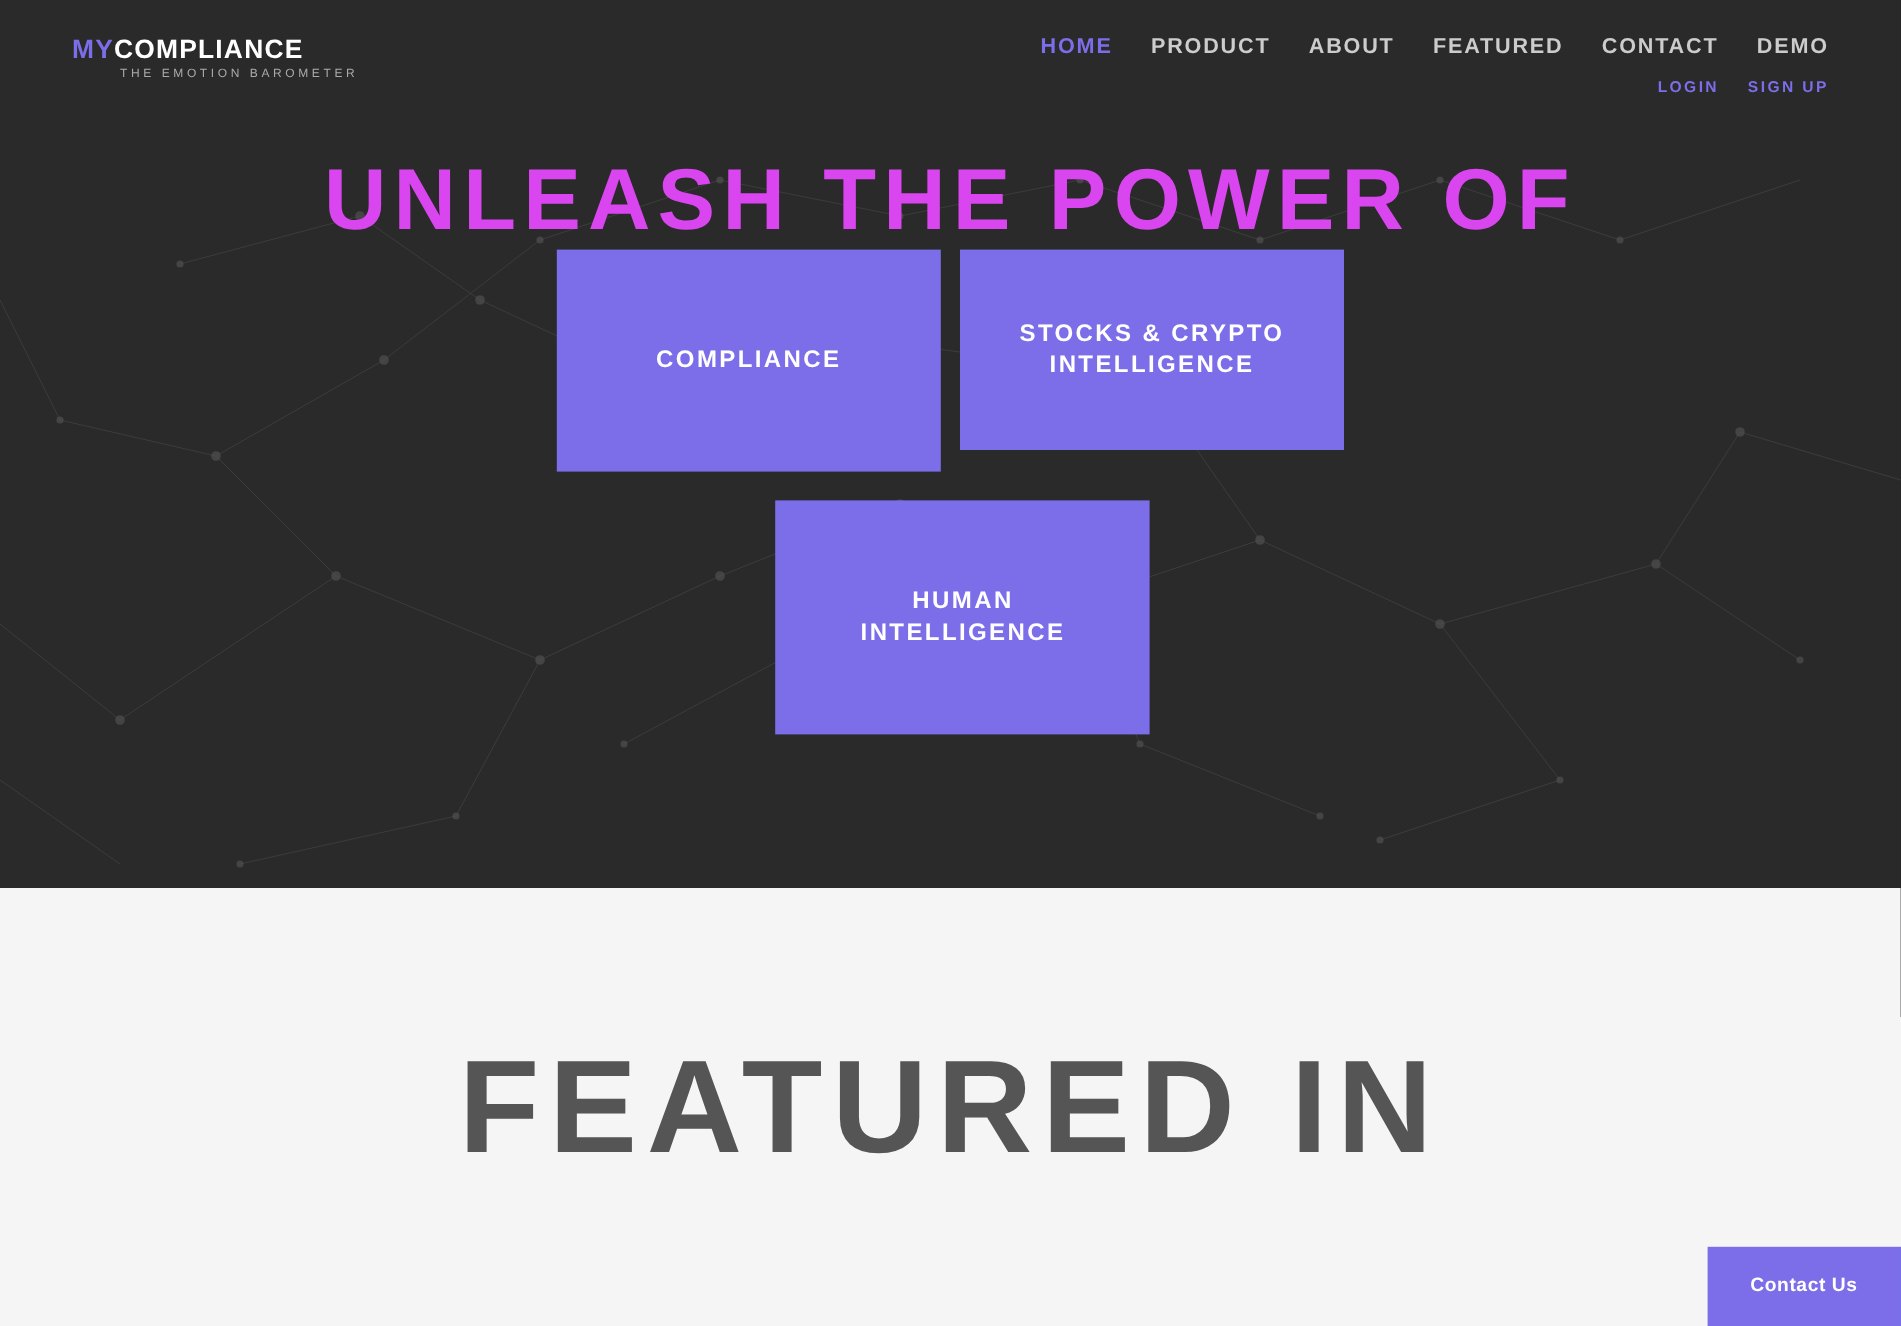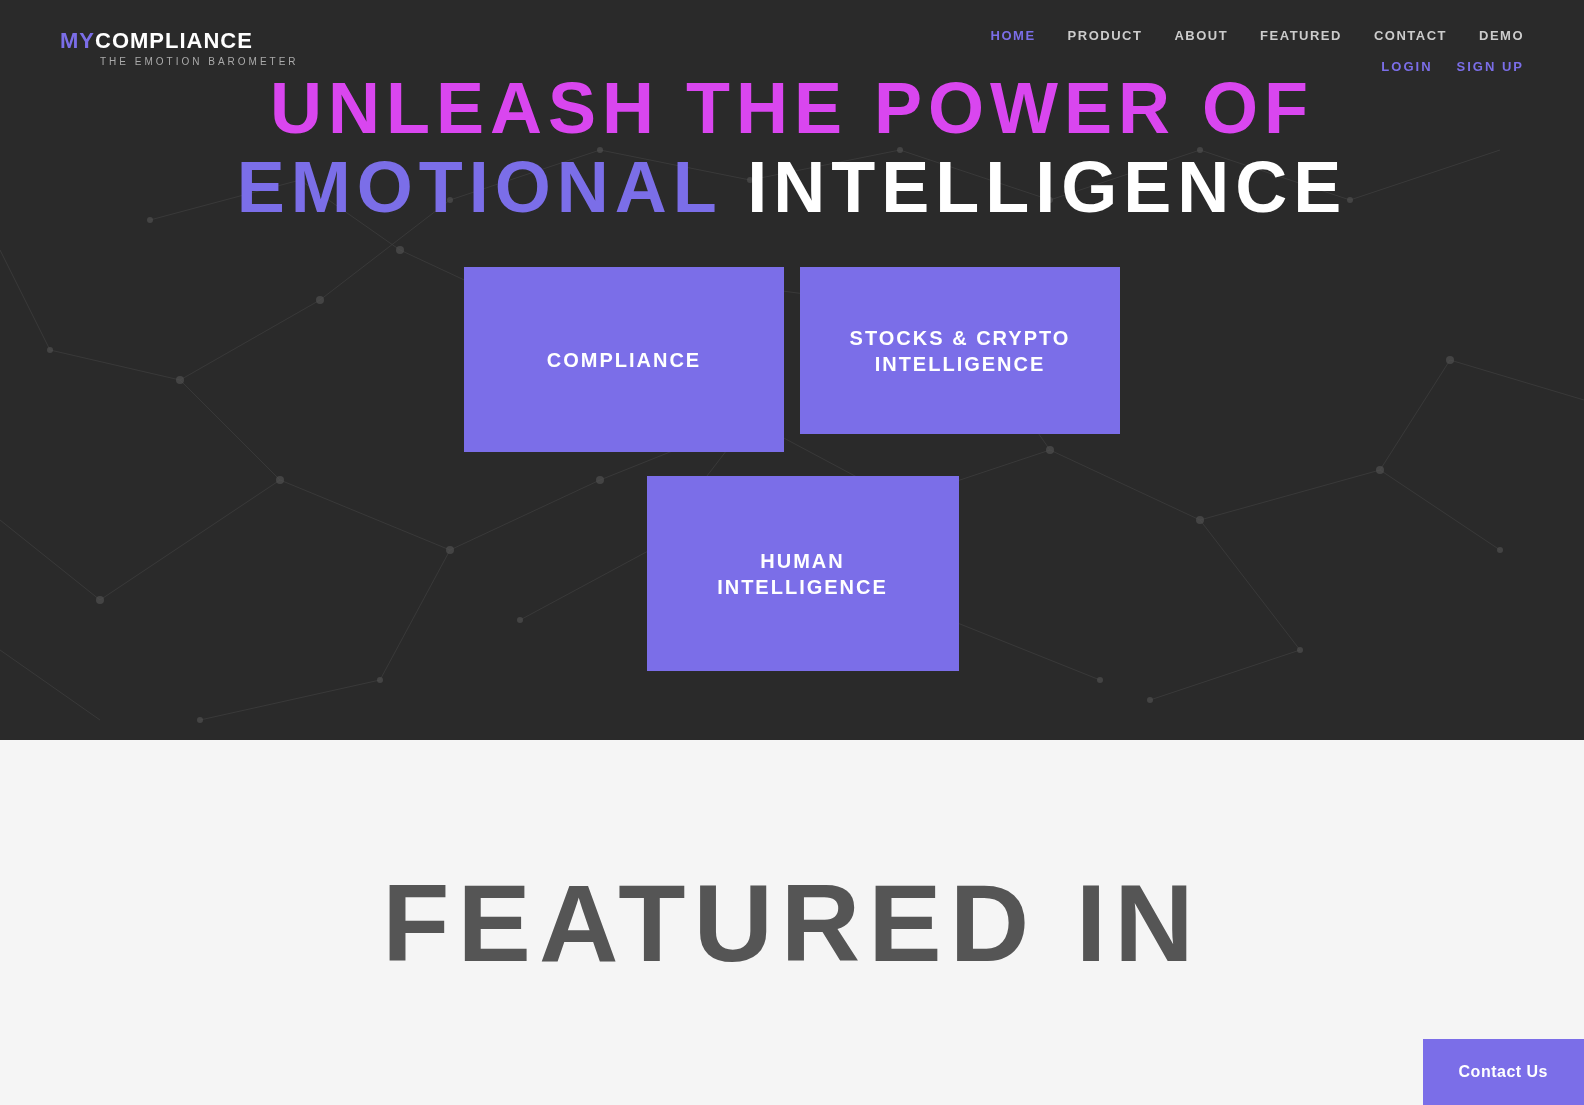--- a/index.html
+++ b/index.html
@@ -61,21 +61,21 @@
     }
 
     .nav-main {
       display: flex;
       gap: 32px;
       align-items: center;
     }
 
     .nav-main a {
       text-decoration: none;
-      font-size: 13px;
+      font-size: 18px;
       font-weight: 600;
       letter-spacing: 1.5px;
       text-transform: uppercase;
       color: #ccc;
     }
 
     .nav-main a.active {
       color: #7b6ee8;
     }
 
@@ -347,23 +347,20 @@
       </nav>
       <div class="nav-auth">
         <a href="#">LOGIN</a>
         <a href="#">SIGN UP</a>
       </div>
     </div>
   </div>
 
   <div class="hero-content">
     <div class="hero-title-line1">UNLEASH THE POWER OF</div>
-    <div class="hero-title-line2">
-      <span class="emotional">EMOTIONAL</span><span class="intelligence"> INTELLIGENCE</span>
-    </div>
 
     <div class="cards-container">
       <div class="cards-row1">
         <div class="card card-compliance">
           <div class="card-label">COMPLIANCE</div>
         </div>
         <div class="card card-stocks">
           <div class="card-label">STOCKS &amp; CRYPTO<br>INTELLIGENCE</div>
         </div>
       </div>

